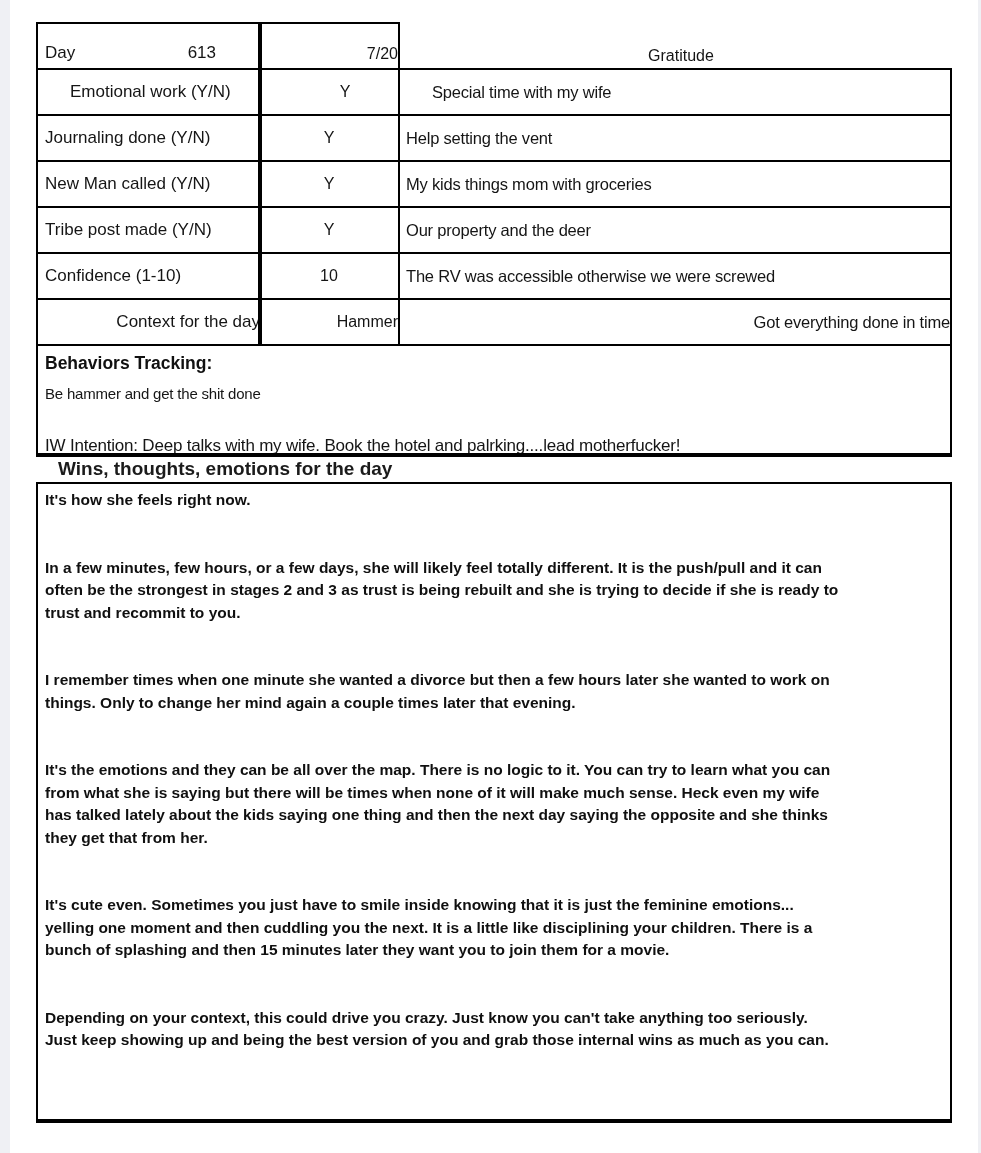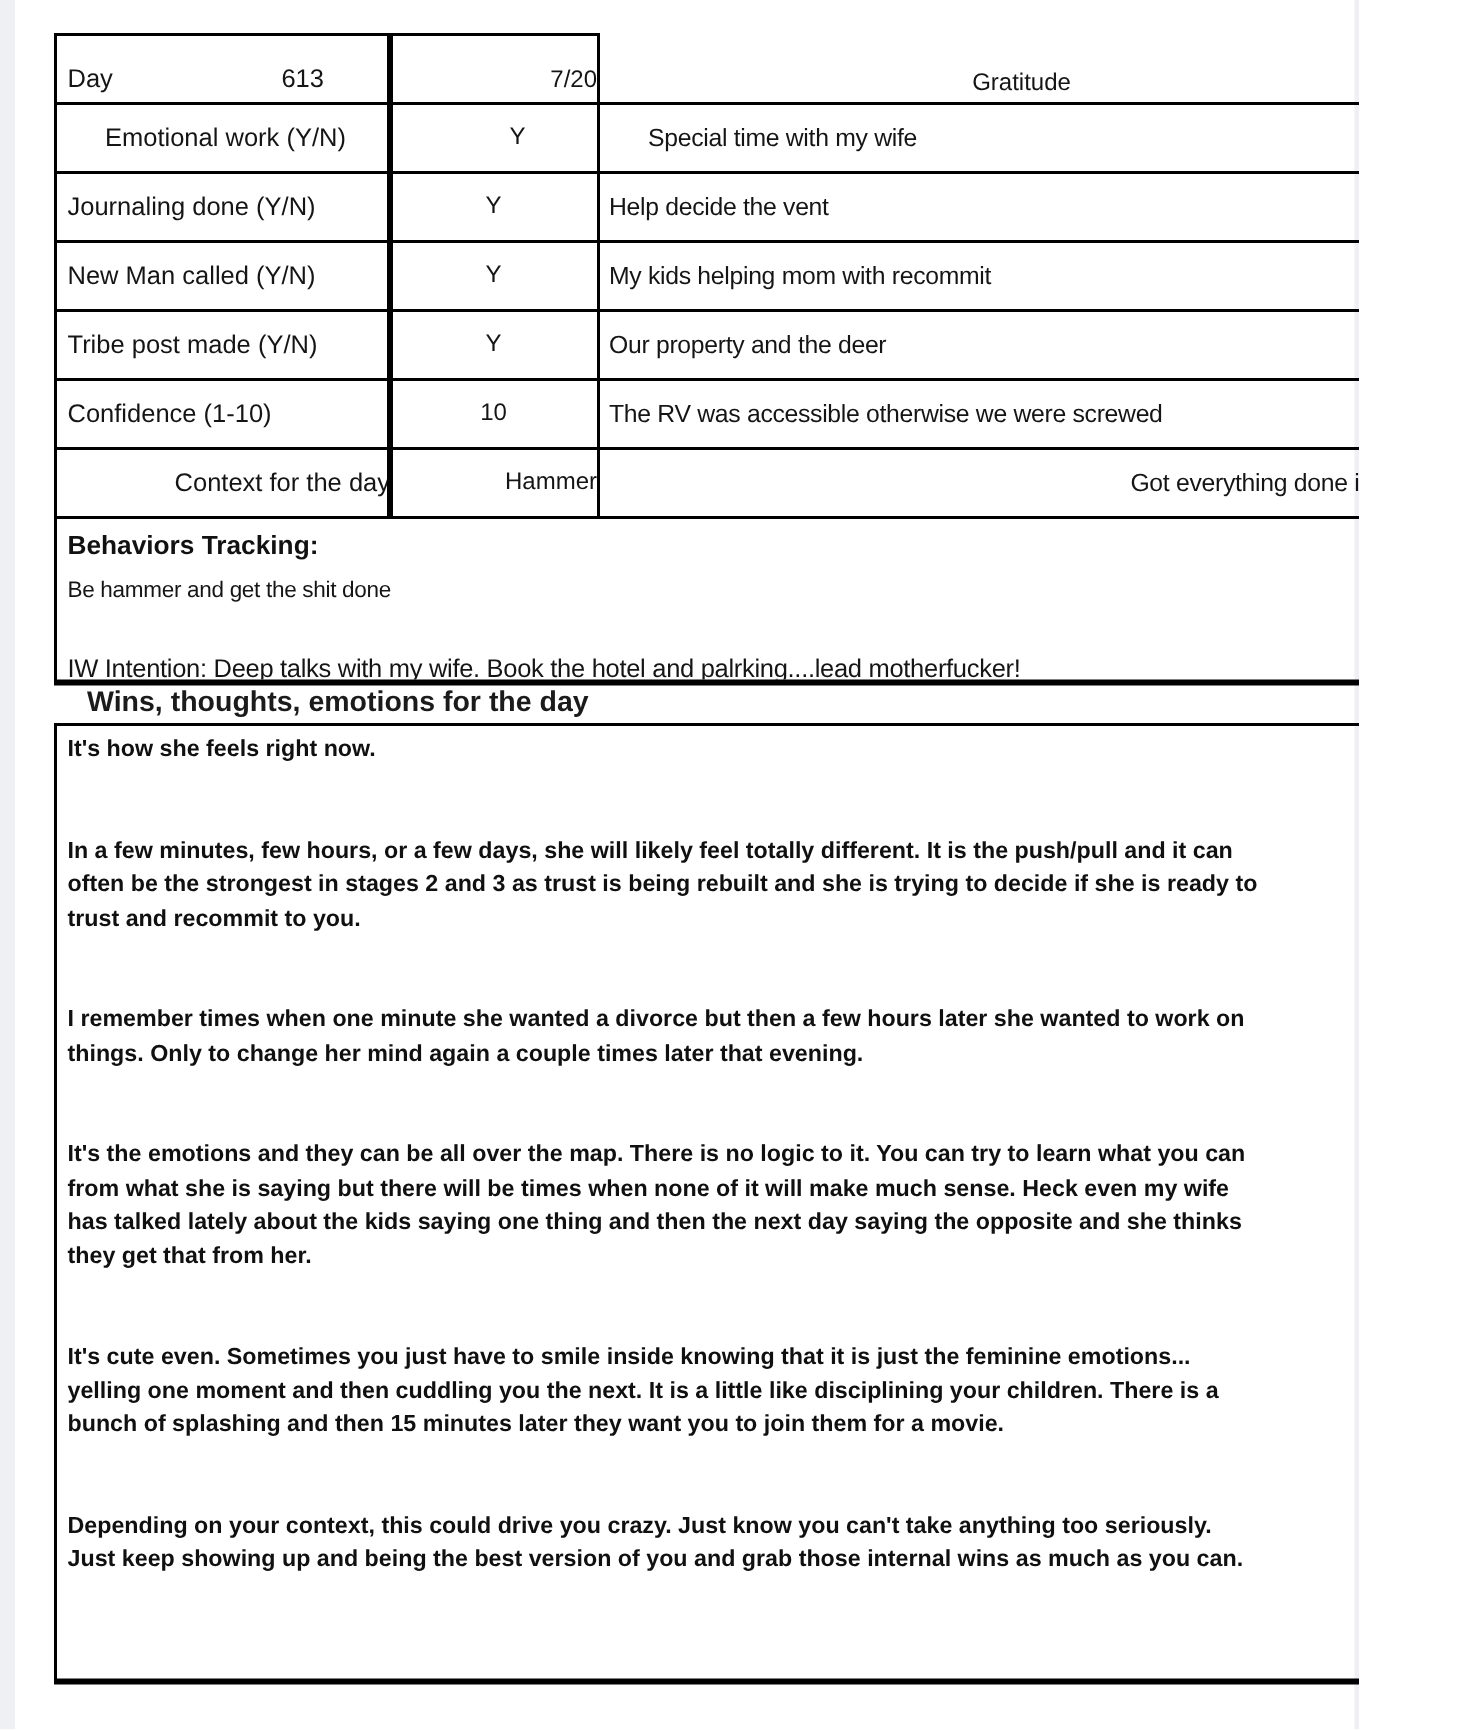--- a/index.html
+++ b/index.html
@@ -1,18 +1,18 @@
 <!DOCTYPE html>
 <html><head>
 <meta charset="utf-8">
 <style>
   html,body{margin:0;padding:0;background:#ffffff;}
   .screen{
     position:relative;
-    width:906px;height:1153px;
+    width:981px;height:1153px;
     background:#ffffff;
     font-family:"Liberation Sans", sans-serif;
     color:#151515;
     overflow:hidden;
   }
   .edge-strip{position:absolute;top:0;height:100%;background:#eff0f4;}
   .edge-left{left:0;width:10px;}
   .edge-right{right:0;width:3px;}
 
   .cell{
@@ -87,31 +87,31 @@
     <span>Special time with my wife</span>
   </div>
 
   <div class="cell cA h48 r3">
     <span>Journaling done (Y/N)</span>
   </div>
   <div class="cell cB h48 r3">
     <span>Y</span>
   </div>
   <div class="cell cC h48 r3">
-    <span>Help decide the vent</span>
+    <span>Help setting the vent</span>
   </div>
 
   <div class="cell cA h48 r4">
     <span>New Man called (Y/N)</span>
   </div>
   <div class="cell cB h48 r4">
     <span>Y</span>
   </div>
   <div class="cell cC h48 r4">
-    <span>My kids helping mom with recommit</span>
+    <span>My kids things mom with groceries</span>
   </div>
 
   <div class="cell cA h48 r5">
     <span>Tribe post made (Y/N)</span>
   </div>
   <div class="cell cB h48 r5">
     <span>Y</span>
   </div>
   <div class="cell cC h48 r5">
     <span>Our property and the deer</span>

